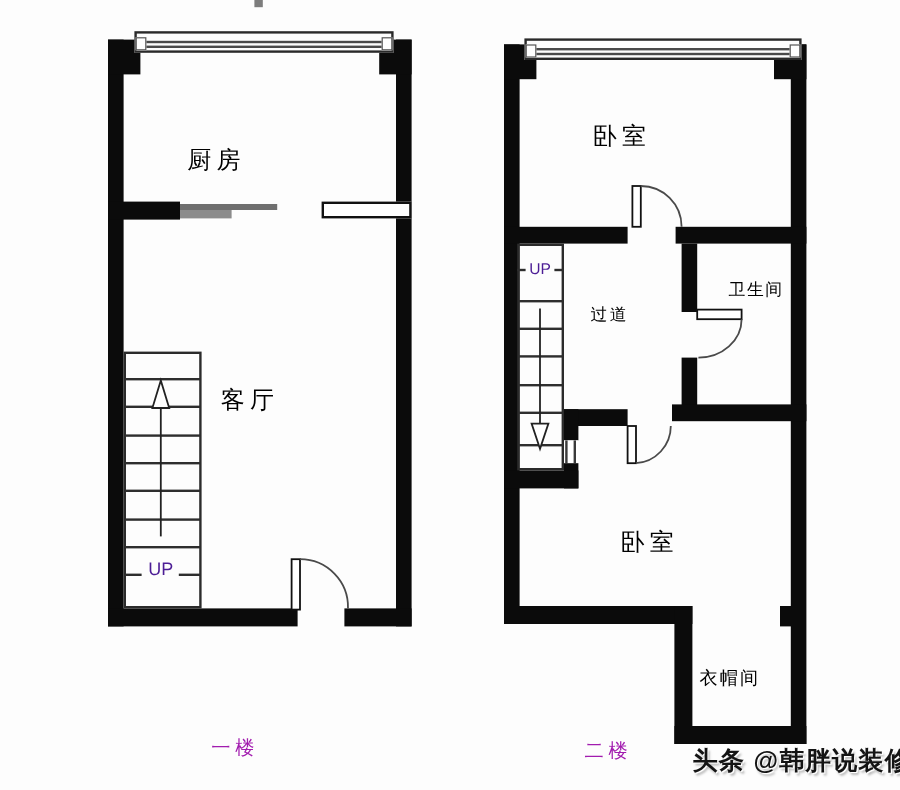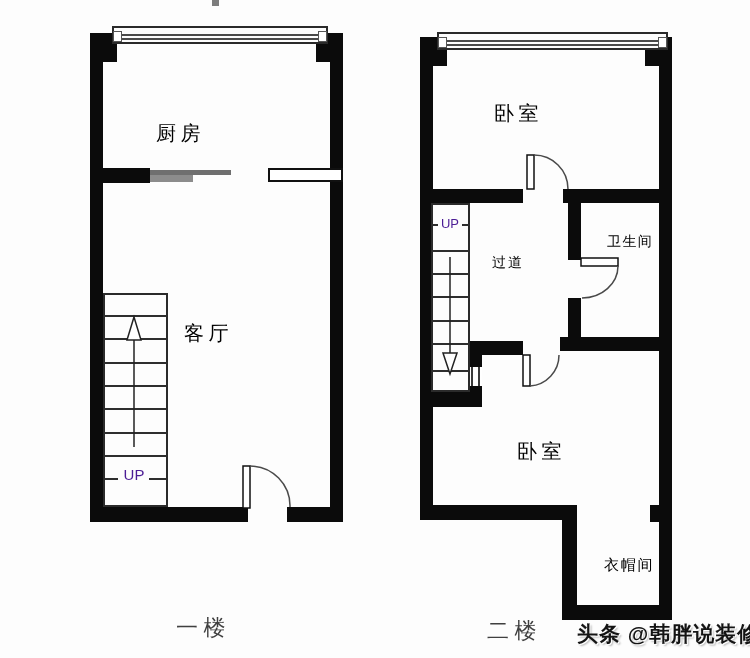--- a/index.html
+++ b/index.html
@@ -13,21 +13,21 @@
   .winline{position:absolute;background:#4a4a4a;}
   .wincap{position:absolute;background:#ffffff;border:1px solid #555;box-sizing:border-box;}
   .slidebar{position:absolute;}
   .whiteseg{position:absolute;background:#ffffff;border:2px solid #111;box-sizing:border-box;}
   .strip{position:absolute;background:#fff;}
   .striplines{position:absolute;background:#3a3a3a;}
   .label{position:absolute;color:#000000;white-space:nowrap;}
   .room{font-size:20px;letter-spacing:0.22em;}
   .small{font-size:14px;letter-spacing:0.1em;}
   .uptxt{font-size:15px;color:#4c1d95;text-align:center;}
-  .floorname{font-size:22px;letter-spacing:0.25em;color:#404040;}
+  .floorname{font-size:16px;letter-spacing:0.25em;color:#a21caf;}
   .watermark{font-size:21px;font-weight:bold;color:#141414;letter-spacing:1px;
     text-shadow:1px 1px 0 #ffffff,2px 2px 2px rgba(0,0,0,0.28);}
   svg.overlay{position:absolute;inset:0;width:750px;height:658px;pointer-events:none;}
   .mark{position:absolute;background:#7d7d7d;}
 </style>
 </head>
 <body>
 
 <div class="canvas">
 
@@ -111,21 +111,21 @@
     <div class="tline" style="left:432px;top:273px;width:37px;height:2px;"></div>
     <div class="tline" style="left:432px;top:296px;width:37px;height:2px;"></div>
     <div class="tline" style="left:432px;top:320px;width:37px;height:2px;"></div>
     <div class="tline" style="left:432px;top:343px;width:37px;height:2px;"></div>
     <div class="tline" style="left:432px;top:370px;width:37px;height:2px;"></div>
 
     <div class="label room" style="left:494px;top:100px;">卧室</div>
     <div class="label small" style="left:607px;top:233px;font-family:Liberation Mono, monospace;">卫生间</div>
     <div class="label" style="left:492px;top:254px;font-size:14px;letter-spacing:0.15em;">过道</div>
     <div class="label room" style="left:517px;top:438px;">卧室</div>
-    <div class="label" style="left:604px;top:556px;font-size:15px;letter-spacing:0.12em;">衣帽间</div>
+    <div class="label" style="left:583px;top:556px;font-size:15px;letter-spacing:0.12em;">衣帽间</div>
     <div class="label floorname" style="left:487px;top:616px;">二楼</div>
   </div>
 
   <svg class="overlay" xmlns="http://www.w3.org/2000/svg">
 
     <rect x="243" y="466" width="7" height="42" fill="#ffffff" stroke="#111" stroke-width="1.5"></rect>
     <path d="M 250 466 A 40 40 0 0 1 290 507" fill="none" stroke="#4a4a4a" stroke-width="1.5"></path>
 
     <line x1="134" y1="447" x2="134" y2="339" stroke="#222" stroke-width="1.5"></line>
     <polygon points="134,317 127,340 141,340" fill="#ffffff" stroke="#222" stroke-width="1.5"></polygon>

